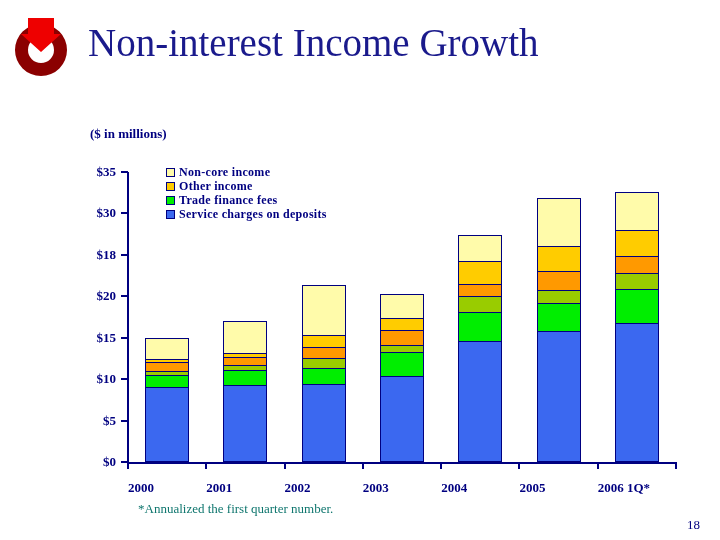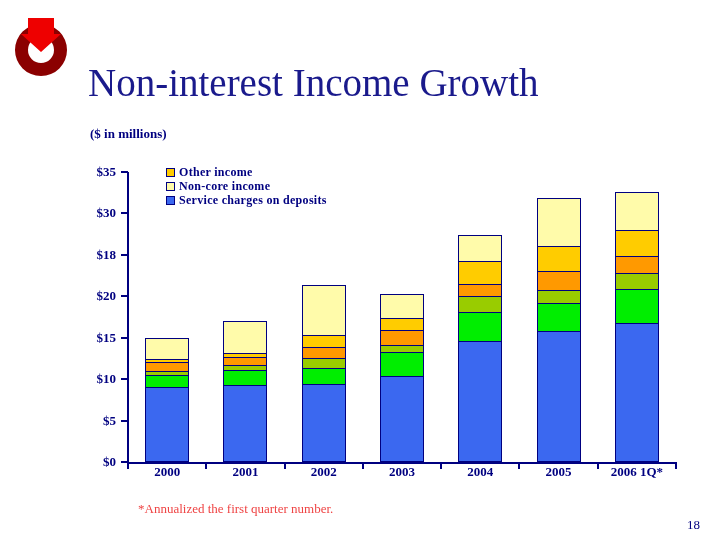--- a/index.html
+++ b/index.html
@@ -28,21 +28,20 @@
   #slide-title {
     position: absolute;
     left: 88px;
     top: 22px;
     font-family: "Liberation Serif", serif;
     font-size: 39px;
     color: #1a1a8c;
     letter-spacing: 0px;
     white-space: nowrap;
     line-height: 1.1;
-    margin-top: 40px;
   }
 
   
   #units-caption {
     position: absolute;
     left: 90px;
     top: 126px;
     font-family: "Liberation Serif", serif;
     font-weight: bold;
     font-size: 13px;
@@ -112,26 +111,26 @@
 
   .x-tick-mark {
     position: absolute;
     top: 312px;
     width: 2px;
     height: 7px;
     background: #000080;
   }
   .x-tick-label {
     position: absolute;
-    top: 314px;
+    top: 330px;
     font-family: "Liberation Serif", serif;
     font-weight: bold;
     font-size: 13px;
     color: #000080;
-    text-align: center;
+    text-align: left;
     white-space: nowrap;
   }
 
   
   .bar-stack {
     position: absolute;
     bottom: 0;
   }
   .bar-seg {
     position: absolute;
@@ -171,21 +170,21 @@
     letter-spacing: 0.3px;
   }
 
   
   #footnote {
     position: absolute;
     left: 138px;
     top: 501px;
     font-family: "Liberation Serif", serif;
     font-size: 13px;
-    color: #ef4444;
+    color: #0f766e;
     white-space: nowrap;
   }
   #page-number {
     position: absolute;
     right: 20px;
     top: 517px;
     font-family: "Liberation Serif", serif;
     font-size: 13px;
     color: #000080;
   }
@@ -312,19 +311,20 @@
         <div class="bar-seg" style="background: rgb(0, 238, 0); height: 34.9714px; bottom: 138.371px;"></div>
         <div class="bar-seg" style="background: rgb(153, 204, 0); height: 16.7429px; bottom: 172.343px;"></div>
         <div class="bar-seg" style="background: rgb(255, 153, 0); height: 18.4px; bottom: 188.086px;"></div>
         <div class="bar-seg" style="background: rgb(255, 204, 0); height: 26.6857px; bottom: 205.486px;"></div>
         <div class="bar-seg" style="background: rgb(255, 251, 170); height: 39.1143px; bottom: 231.171px;"></div>
       </div>
     </div>
 </div>
 
 <div id="legend">
+    <div class="legend-row"><span class="legend-swatch" style="background: rgb(255, 251, 170);"></span><span class="legend-text">Non-core income</span></div>
     <div class="legend-row"><span class="legend-swatch" style="background: rgb(255, 204, 0);"></span><span class="legend-text">Other income</span></div>
-    <div class="legend-row"><span class="legend-swatch" style="background: rgb(255, 251, 170);"></span><span class="legend-text">Non-core income</span></div>
+    <div class="legend-row"><span class="legend-swatch" style="background: rgb(0, 238, 0);"></span><span class="legend-text">Trade finance fees</span></div>
     <div class="legend-row"><span class="legend-swatch" style="background: rgb(59, 104, 240);"></span><span class="legend-text">Service charges on deposits</span></div>
   </div>
 
 <div id="footnote">*Annualized the first quarter number.</div>
 <div id="page-number">18</div>
 
 </body></html>

